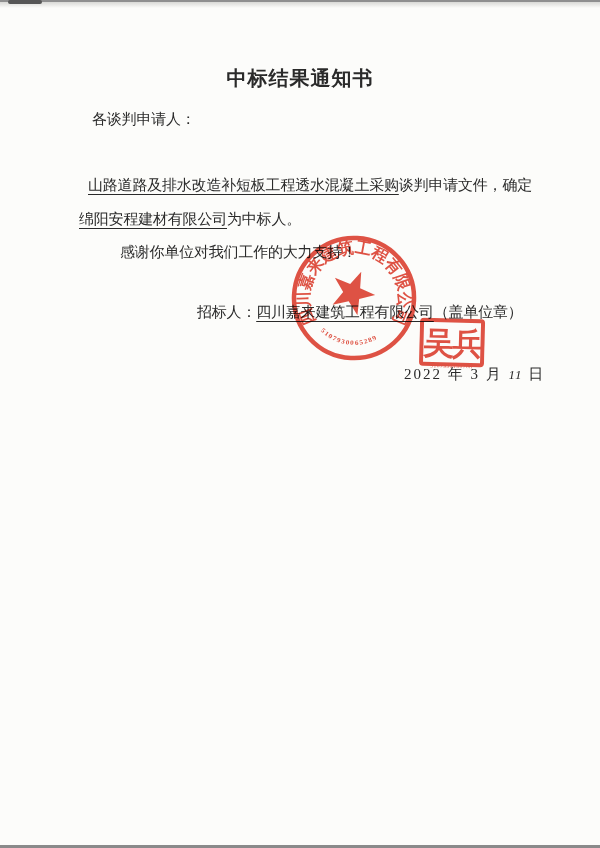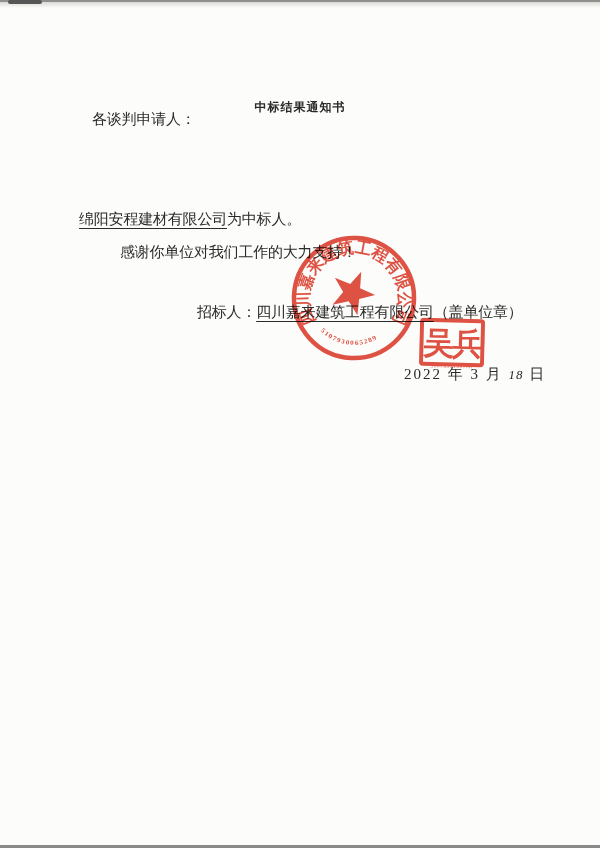--- a/index.html
+++ b/index.html
@@ -10,22 +10,22 @@
     color:#2a2a2a;
   }
   
   .scan-edge-top{position:absolute;left:0;top:0;width:600px;height:2px;background:#8f8f8f;}
   .scan-edge-top-fade{position:absolute;left:0;top:2px;width:600px;height:6px;
     background:linear-gradient(#d9d9d6,rgba(252,252,250,0));}
   .scan-smudge{position:absolute;left:8px;top:0;width:34px;height:4px;background:#565656;border-radius:2px;}
   .scan-edge-bottom{position:absolute;left:0;bottom:0;width:600px;height:3px;background:#8a8a8a;}
 
   .line{position:absolute;white-space:nowrap;font-size:15px;letter-spacing:-0.2px;line-height:19px;}
-  .title{position:absolute;left:0;top:99px;width:600px;text-align:center;
-    font-size:12px;font-weight:bold;letter-spacing:1px;}
+  .title{position:absolute;left:0;top:65px;width:600px;text-align:center;
+    font-size:20px;font-weight:bold;letter-spacing:1px;}
   .u{text-decoration:underline;text-underline-offset:4px;text-decoration-thickness:1px;}
   .blank-line{display:inline-block;width:146px;border-bottom:1px solid #2a2a2a;margin-right:26px;}
   .date-day{font-size:13px;font-style:italic;letter-spacing:1px;}
 
   
   .stamp{position:absolute;mix-blend-mode:multiply;opacity:0.88;}
   .company-seal{left:288px;top:232px;width:132px;height:132px;transform:rotate(3deg);}
   .personal-seal{left:419px;top:318px;width:66px;height:52px;transform:rotate(1.5deg);}
 </style>
 </head>
@@ -38,37 +38,40 @@
   <div class="scan-smudge"></div>
   <div class="scan-edge-bottom"></div>
 
   <div class="title">中标结果通知书</div>
 
   <div class="line" style="left:92px;top:110px">
     <span>各谈判申请人：</span>
   </div>
 
 
+  <div class="line" style="left:88px;top:176px">
+    <span class="u">山路道路及排水改造补短板工程透水混凝土采购</span><span>谈判申请文件，确定</span>
+  </div>
 
   <div class="line" style="left:79px;top:210px">
     <span class="u">绵阳安程建材有限公司</span><span>为中标人。</span>
   </div>
 
   <div class="line" style="left:197px;top:303px">
     <span>招标人：</span><span class="u">四川嘉来建筑工程有限公司</span><span>（盖单位章）</span>
   </div>
 
   <div class="line" style="left:120px;top:243px">
     <span>感谢你单位对我们工作的大力支持！</span>
   </div>
 
 
   <div class="line" style="left:404px;top:365px;letter-spacing:2px">
     <span>2022 年 3 月</span>
-    <span class="date-day">18</span>
+    <span class="date-day">11</span>
     <span>日</span>
   </div>
 
   <svg class="stamp company-seal" viewBox="0 0 132 132">
     <g transform="translate(66,66)">
       <circle r="60" fill="none" stroke-width="4.5" stroke="#dd3b2b"></circle>
       <defs>
         <path id="arcTop" d="M -36.86 25.81 A 45 45 0 1 1 36.86 25.81"></path>
         <path id="arcBottom" d="M -33.2 33.2 A 47 47 0 0 0 33.2 33.2"></path>
       </defs>

